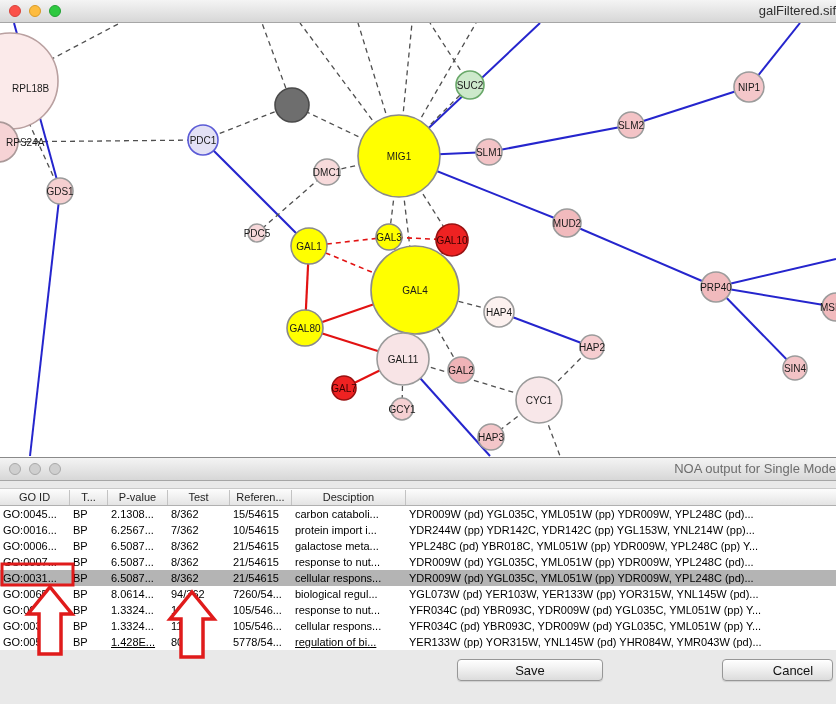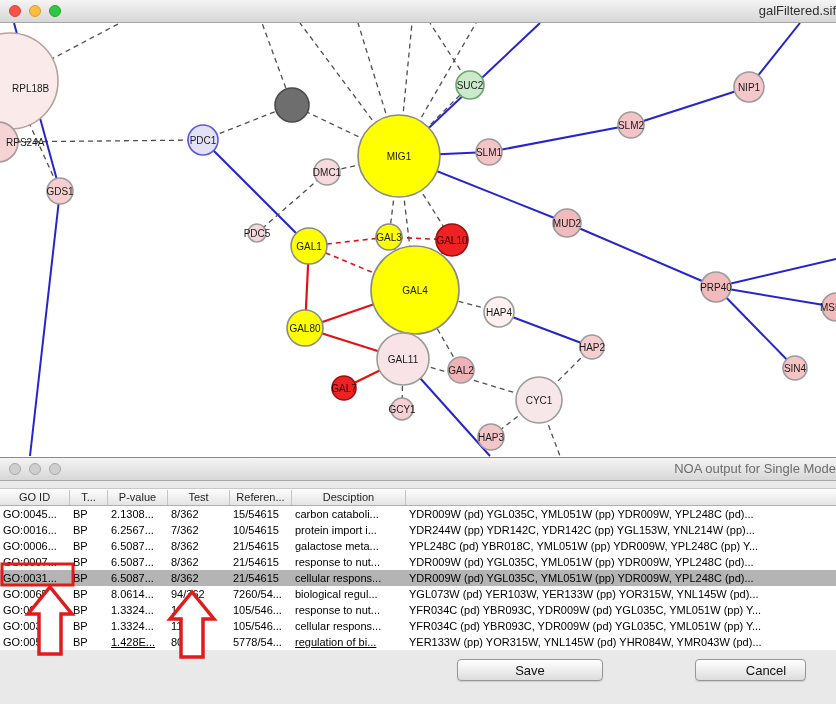--- a/index.html
+++ b/index.html
@@ -26,21 +26,21 @@
       text-align:center;color:#1f1f1f;overflow:hidden;white-space:nowrap;}
   .tbody{background:#ffffff;}
   .tr{display:flex;height:16px;background:#ffffff;}
   .tr.selected{background:#b4b4b4;}
   .td{box-sizing:border-box;padding:0 3px;font-size:11px;line-height:16px;color:#000;
       overflow:hidden;white-space:nowrap;}
   .mac-btn{position:absolute;height:22px;border:1px solid #979797;border-radius:4px;
       background:linear-gradient(#ffffff,#f0f0f0 45%,#dcdcdc);font-size:13px;font-family:inherit;color:#111;
       box-shadow:inset 0 1px 0 rgba(255,255,255,.6),0 1px 1px rgba(0,0,0,.12);}
   .mac-btn.save{left:457px;top:201px;width:146px;}
-  .mac-btn.cancel{left:695px;top:201px;width:111px;padding-left:37px;}
+  .mac-btn.cancel{left:722px;top:201px;width:111px;padding-left:37px;}
   #annot-svg{position:absolute;left:0;top:0;width:836px;height:704px;pointer-events:none;z-index:40;}
 </style>
 </head>
 <body>
 
 <div class="stage">
 
   <section class="window top-window">
     <div class="titlebar">
       <span class="tl red"></span>

